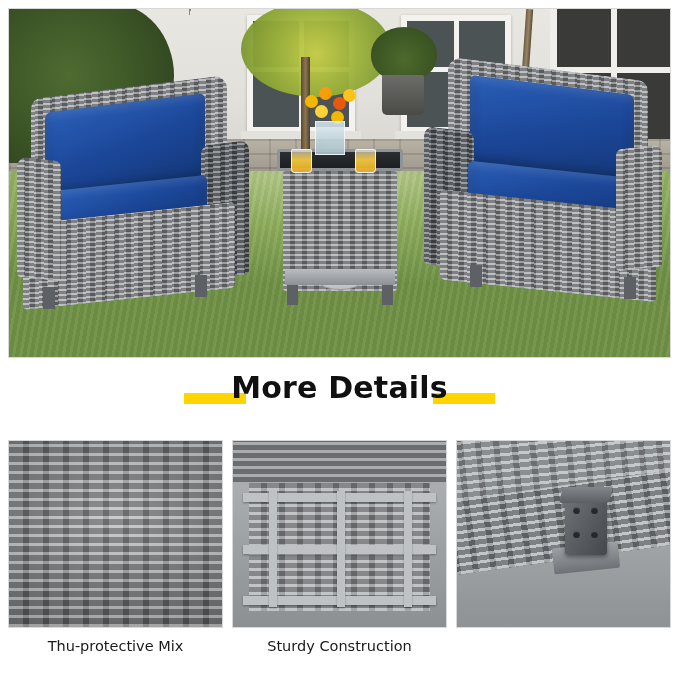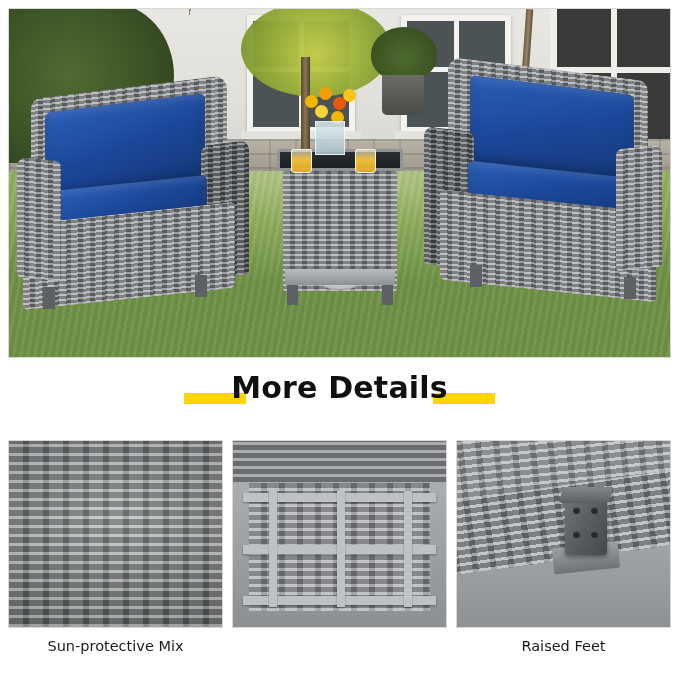--- a/index.html
+++ b/index.html
@@ -471,53 +471,53 @@
     <div class="banner-title">More Details</div>
   </div>
 
   <div class="cards">
 
     <div class="card">
       <div class="thumb">
         <div class="weave-flat"></div>
       </div>
       <div class="caption">
-        <div>Sun-protective Mix</div>
+        <div>Thu-protective Mix</div>
       </div>
     </div>
 
     <div class="card">
       <div class="thumb">
         <div class="frame-shot">
           <div class="topband"></div>
           <div class="panel"></div>
           <div class="rail h1"></div>
           <div class="rail h2"></div>
           <div class="rail h3"></div>
           <div class="rail v1"></div>
           <div class="rail v2"></div>
           <div class="rail v3"></div>
         </div>
+      </div>
+      <div class="caption">
+        <div>Sturdy Construction</div>
       </div>
     </div>
 
     <div class="card">
       <div class="thumb">
         <div class="feet-shot">
           <div class="upper"></div>
           <div class="corner"></div>
           <div class="plate"></div>
           <div class="foot">
             <div class="hole" style="left:8px;  top:10px;"></div>
             <div class="hole" style="left:26px; top:10px;"></div>
             <div class="hole" style="left:8px;  top:34px;"></div>
             <div class="hole" style="left:26px; top:34px;"></div>
           </div>
           <div class="foot-top"></div>
         </div>
       </div>
-      <div class="caption">
-        <div>Raised Feet</div>
-      </div>
     </div>
 
   </div>
 </div>
 
 </body></html>

